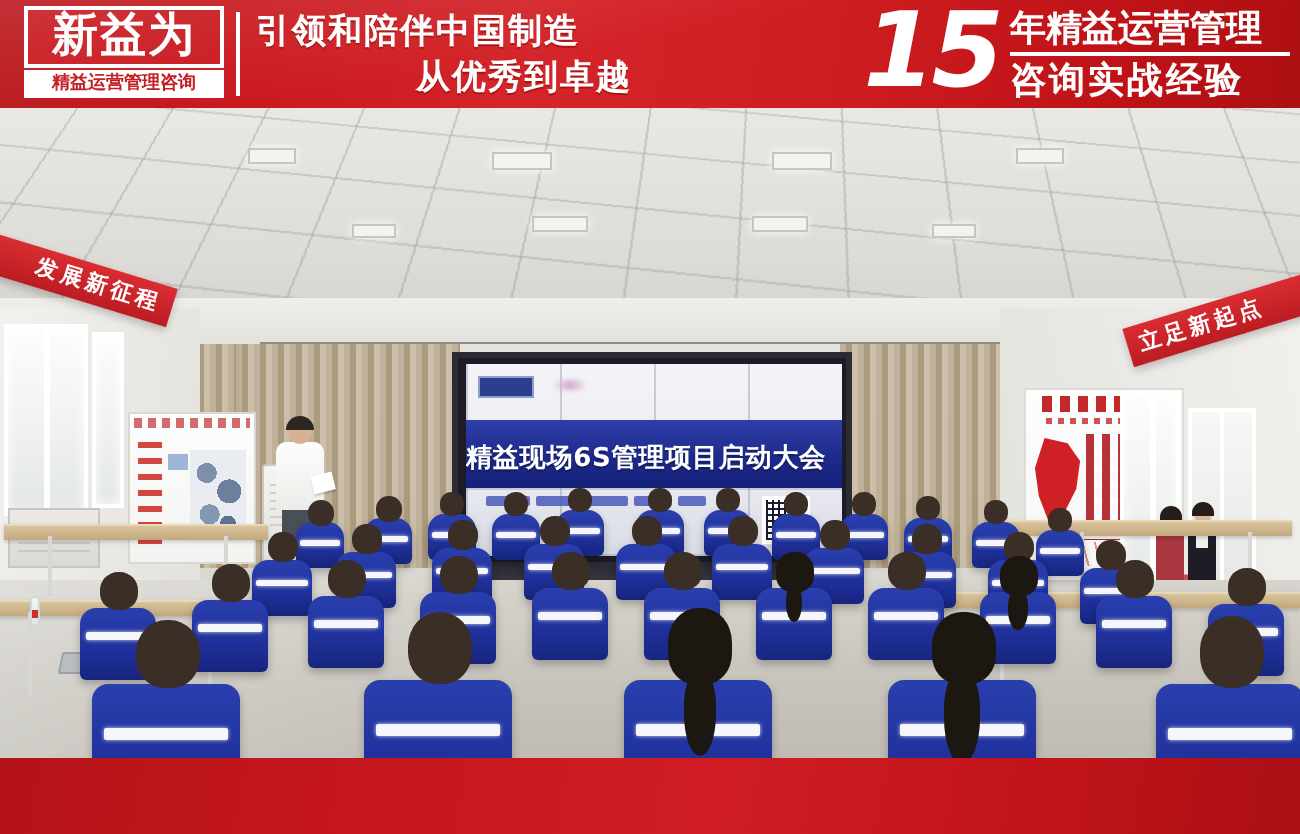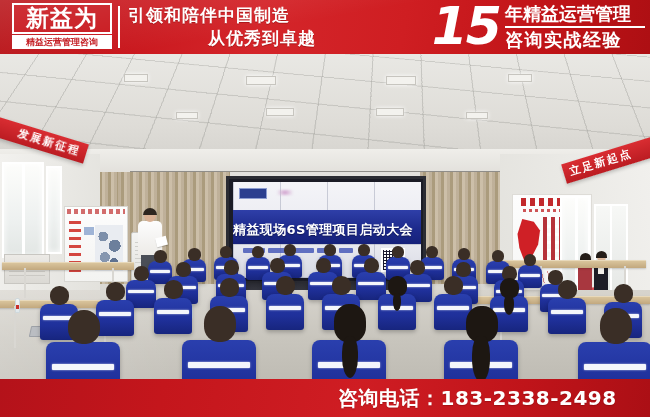--- a/index.html
+++ b/index.html
@@ -786,16 +786,15 @@
     </div>
     <div class="att" style="left:578px;top:254px;width:74px;height:102px;">
       <div class="torso" style="left:0;top:34px;width:74px;height:68px;"></div>
       <div class="stripe" style="left:6px;top:56px;width:62px;height:6px;"></div>
       <div class="head" style="left:22px;top:0;width:32px;height:36px;"></div>
     </div>
 
   </div>
 
   <div class="footer">
-    <div class="f2">咨询电话：183-2338-2498</div>
   </div>
 
 </div>
 
 </body></html>

